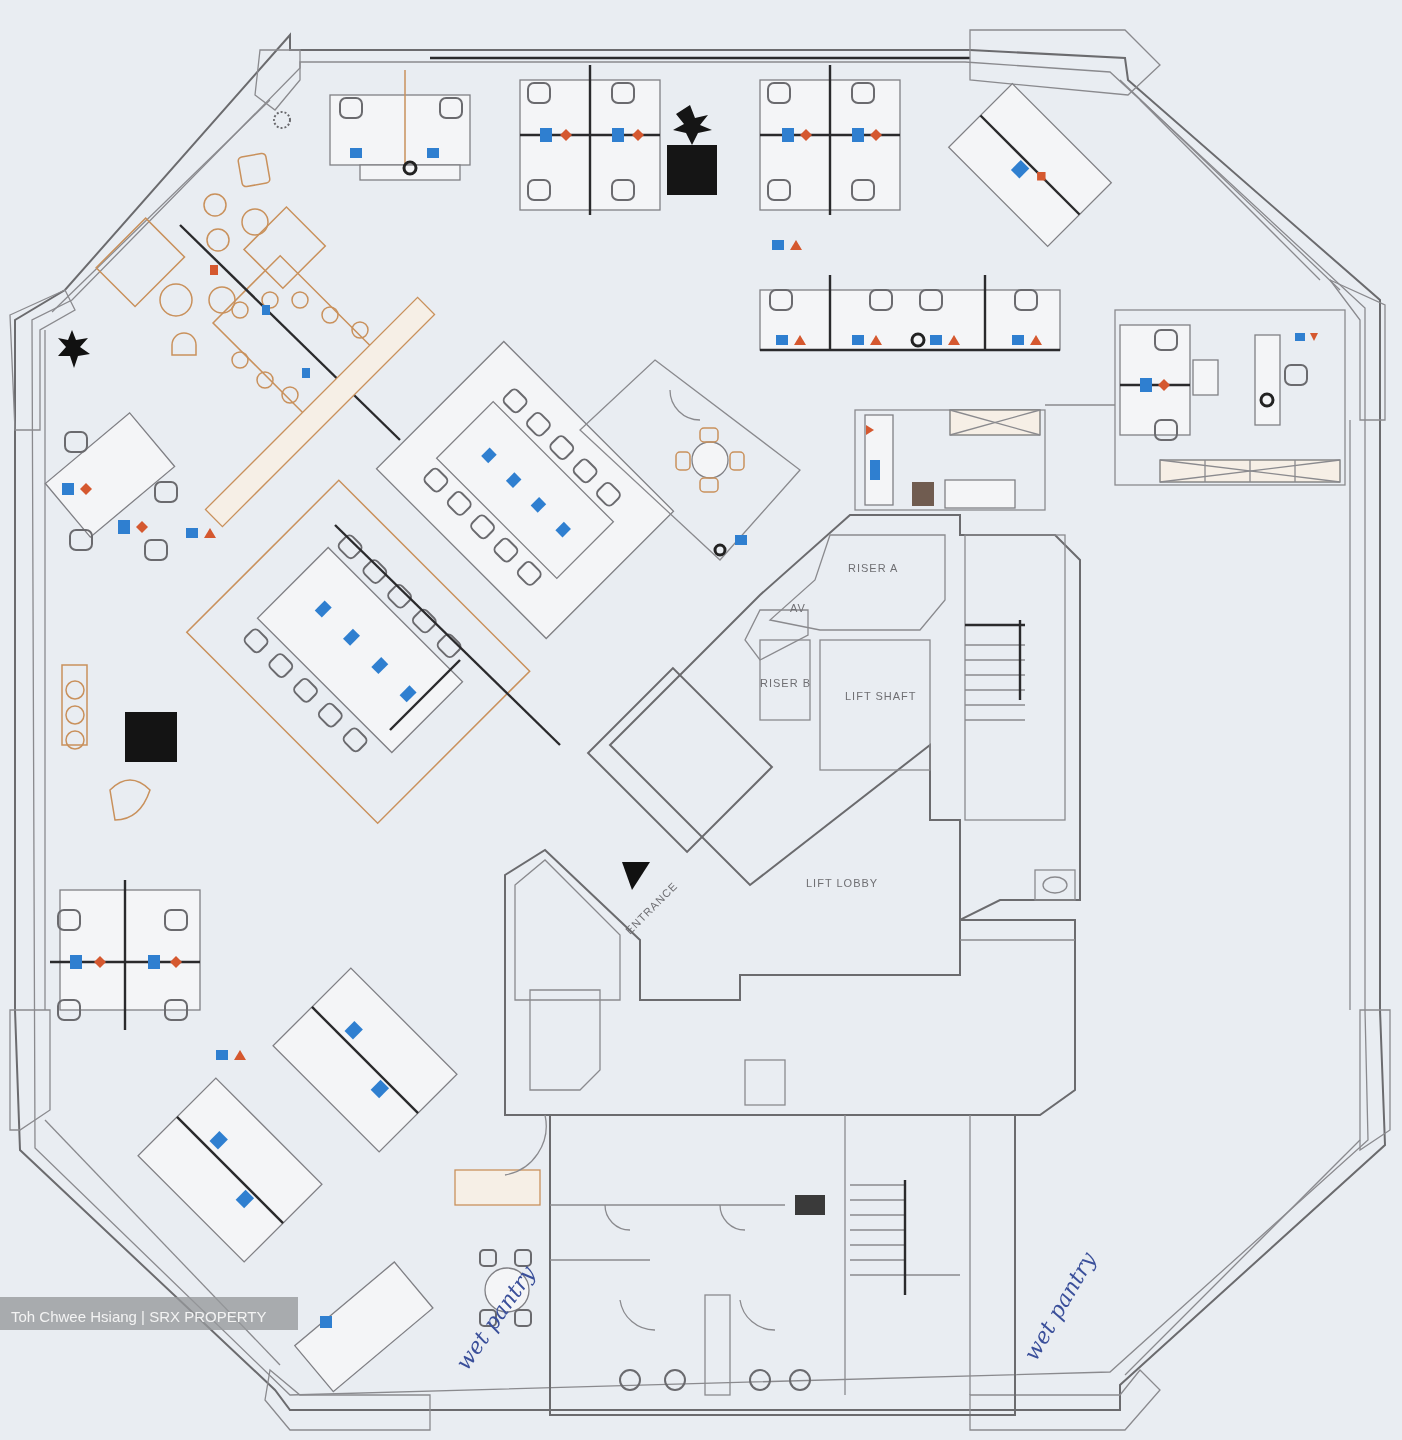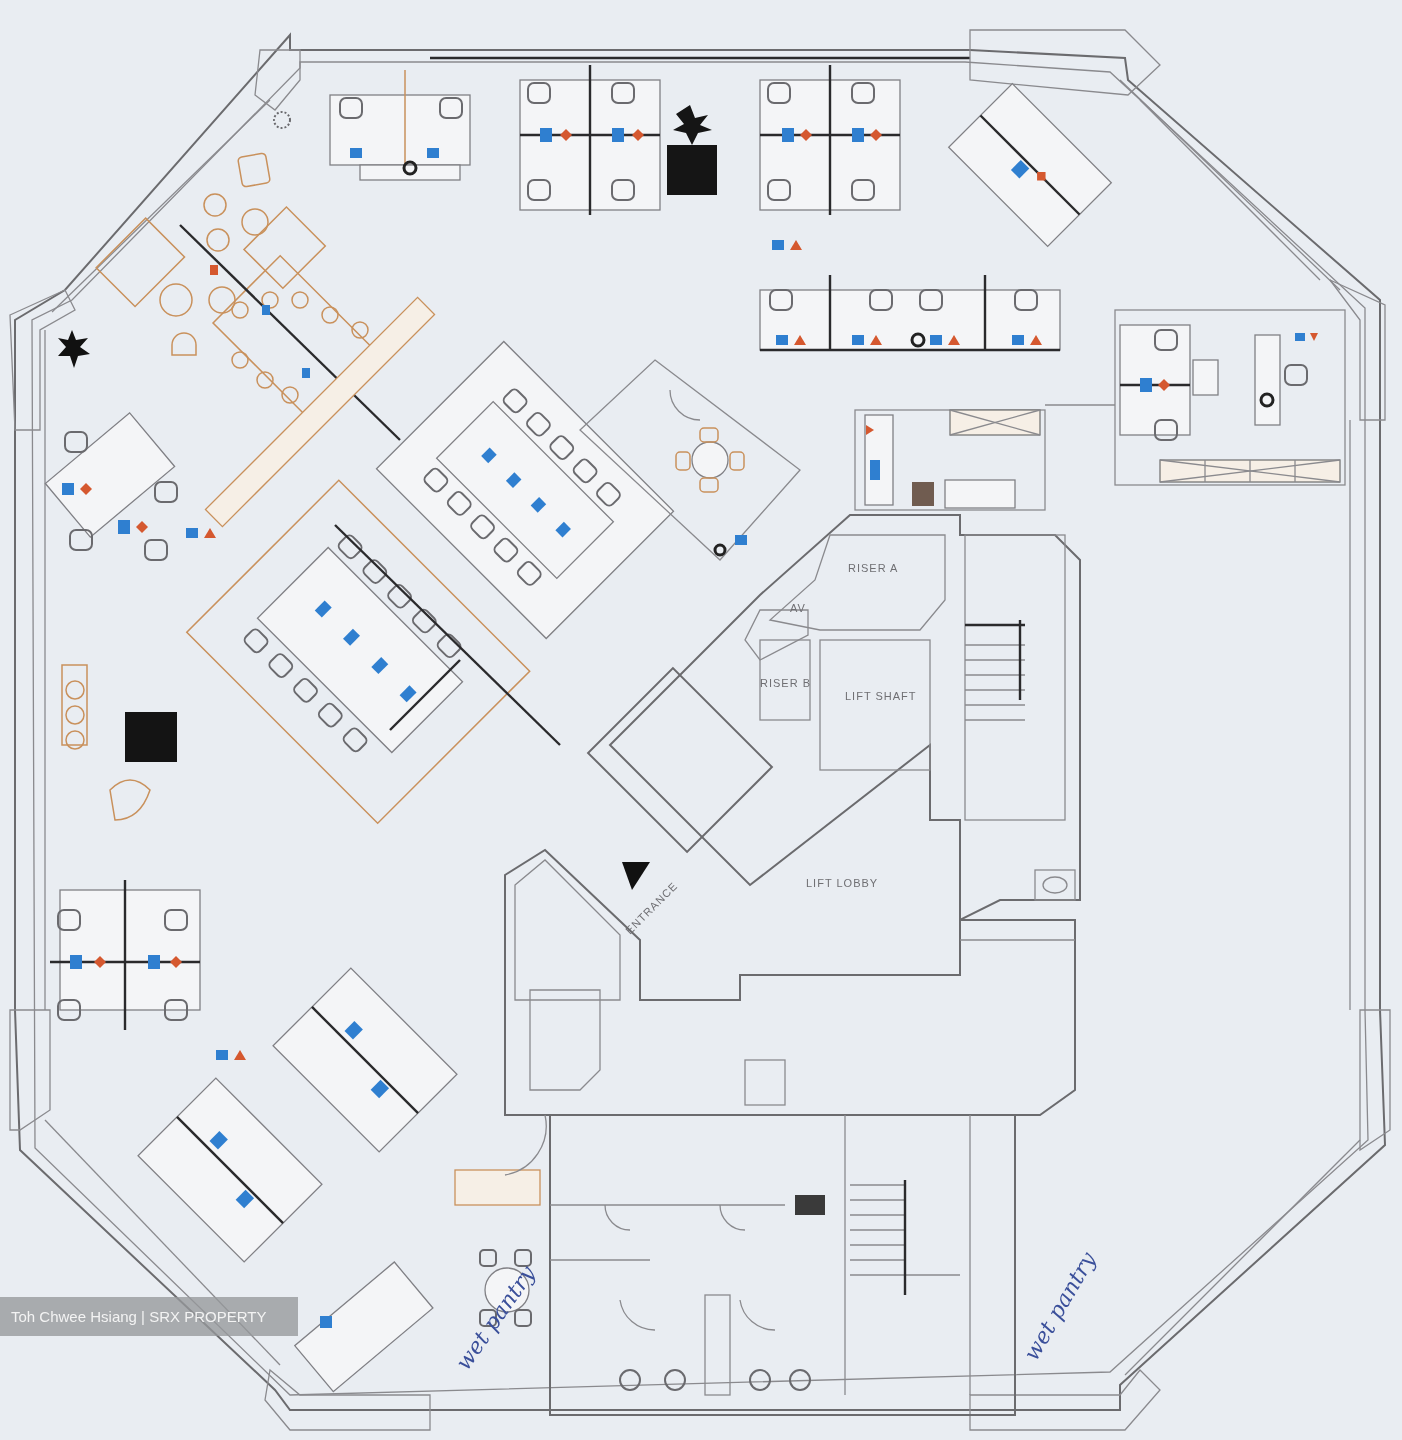--- a/index.html
+++ b/index.html
@@ -9,21 +9,21 @@
   .wall-thin { fill:none; stroke:#8a8a8e; stroke-width:1.3; }
   .dark { fill:none; stroke:#2a2a2c; stroke-width:2.4; }
   .furn { fill:#f4f5f7; stroke:#808085; stroke-width:1.3; }
   .chair { fill:none; stroke:#6a6a6e; stroke-width:2; }
   .orange { fill:none; stroke:#c9915c; stroke-width:1.5; }
   .blue { fill:#2f7fd0; }
   .red { fill:#d5582f; }
   .hatch { fill:#f6efe6; stroke:#c9915c; stroke-width:1.3; }
   .lbl { font-family:"Liberation Sans", sans-serif; font-size:11px; fill:#6f6f73; letter-spacing:1px; }
   .hand { font-family:"DejaVu Serif", serif; font-size:22px; fill:#3a4f9a; font-style:italic; }
-  .watermark { position:absolute; left:0; top:1297px; width:298px; height:39px; background:rgba(150,152,155,0.78); color:#f3f3f3; font-size:15px; line-height:39px; padding-left:11px; box-sizing:border-box; font-family:"Liberation Sans", sans-serif; }
+  .watermark { position:absolute; left:0; top:1297px; width:298px; height:33px; background:rgba(150,152,155,0.78); color:#f3f3f3; font-size:15px; line-height:39px; padding-left:11px; box-sizing:border-box; font-family:"Liberation Sans", sans-serif; }
 </style>
 </head>
 <body>
 
 <svg id="plan" viewBox="0 0 1402 1440" xmlns="http://www.w3.org/2000/svg">
 
   <g>
     <polygon class="wall" points="290,50 970,50 1125,58 1128,80 1380,300 1380,1010 1385,1145 1120,1385 1120,1410 970,1410 290,1410 275,1390 20,1150 15,1010 15,320 65,290 290,35"></polygon>
     <polygon class="wall-thin" points="300,62 965,62 1110,72 1365,308 1365,1010 1368,1140 1110,1372 290,1395 35,1148 32,320 72,300 300,68"></polygon>
 

